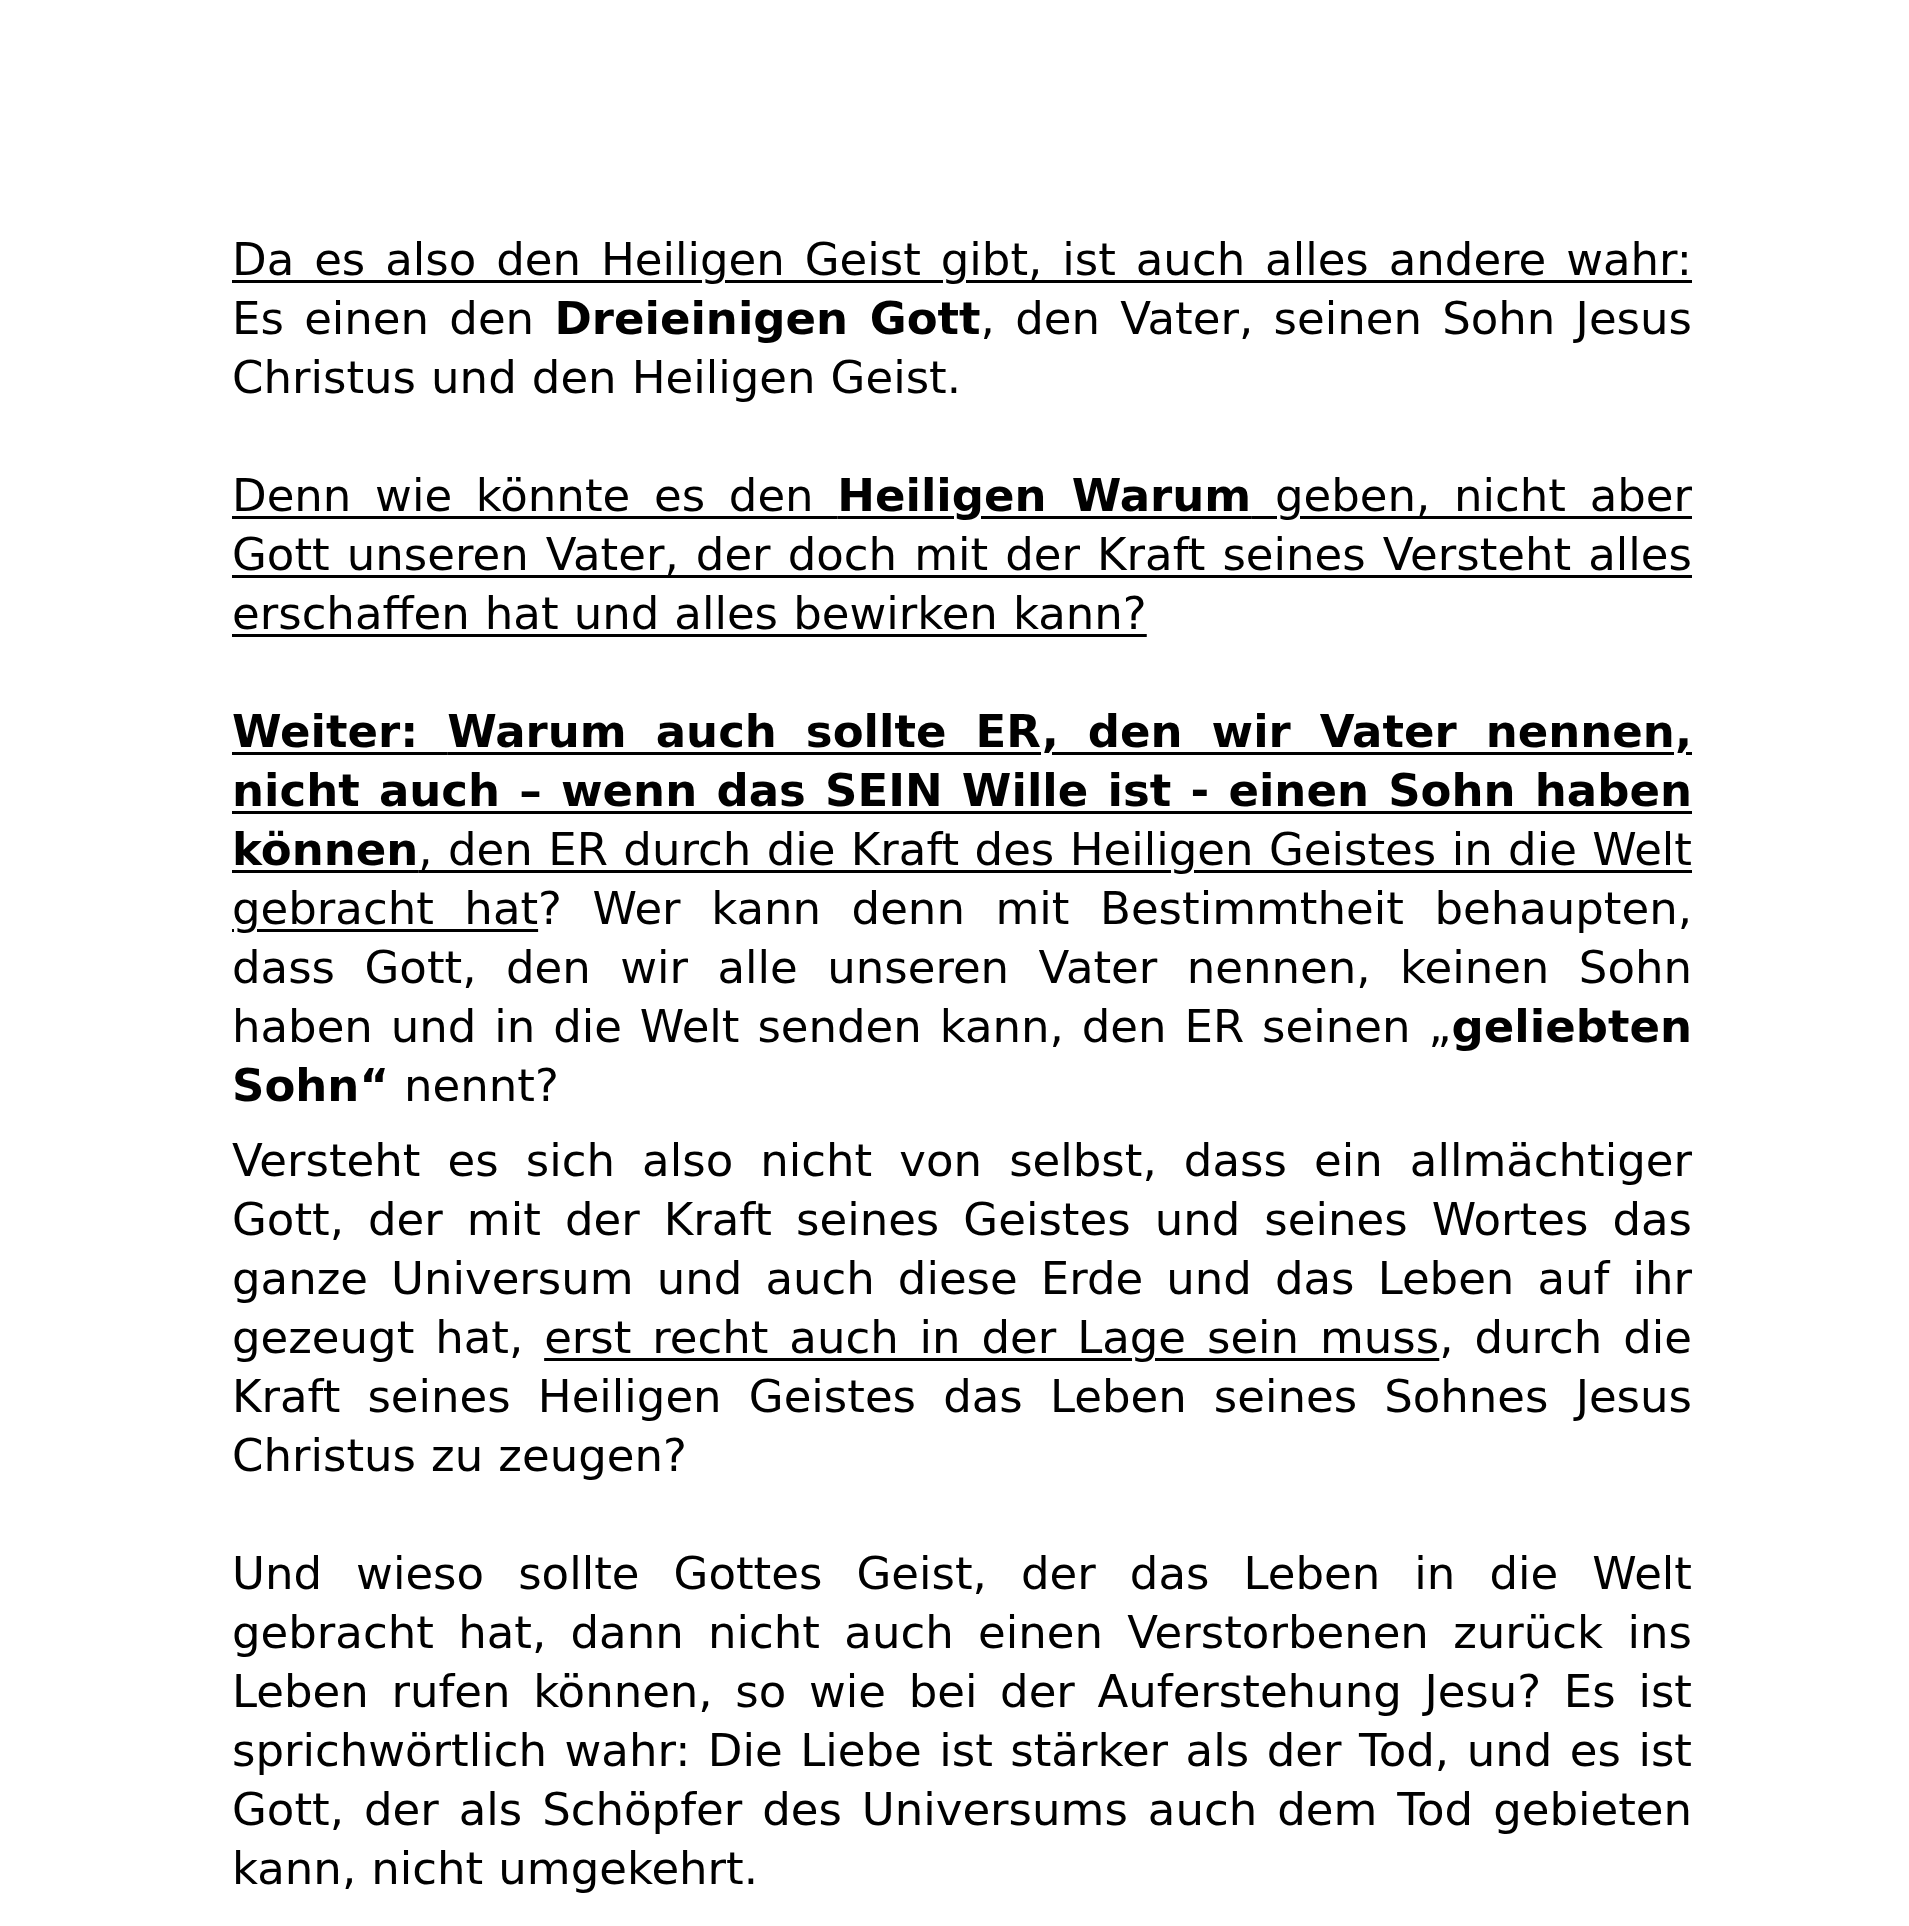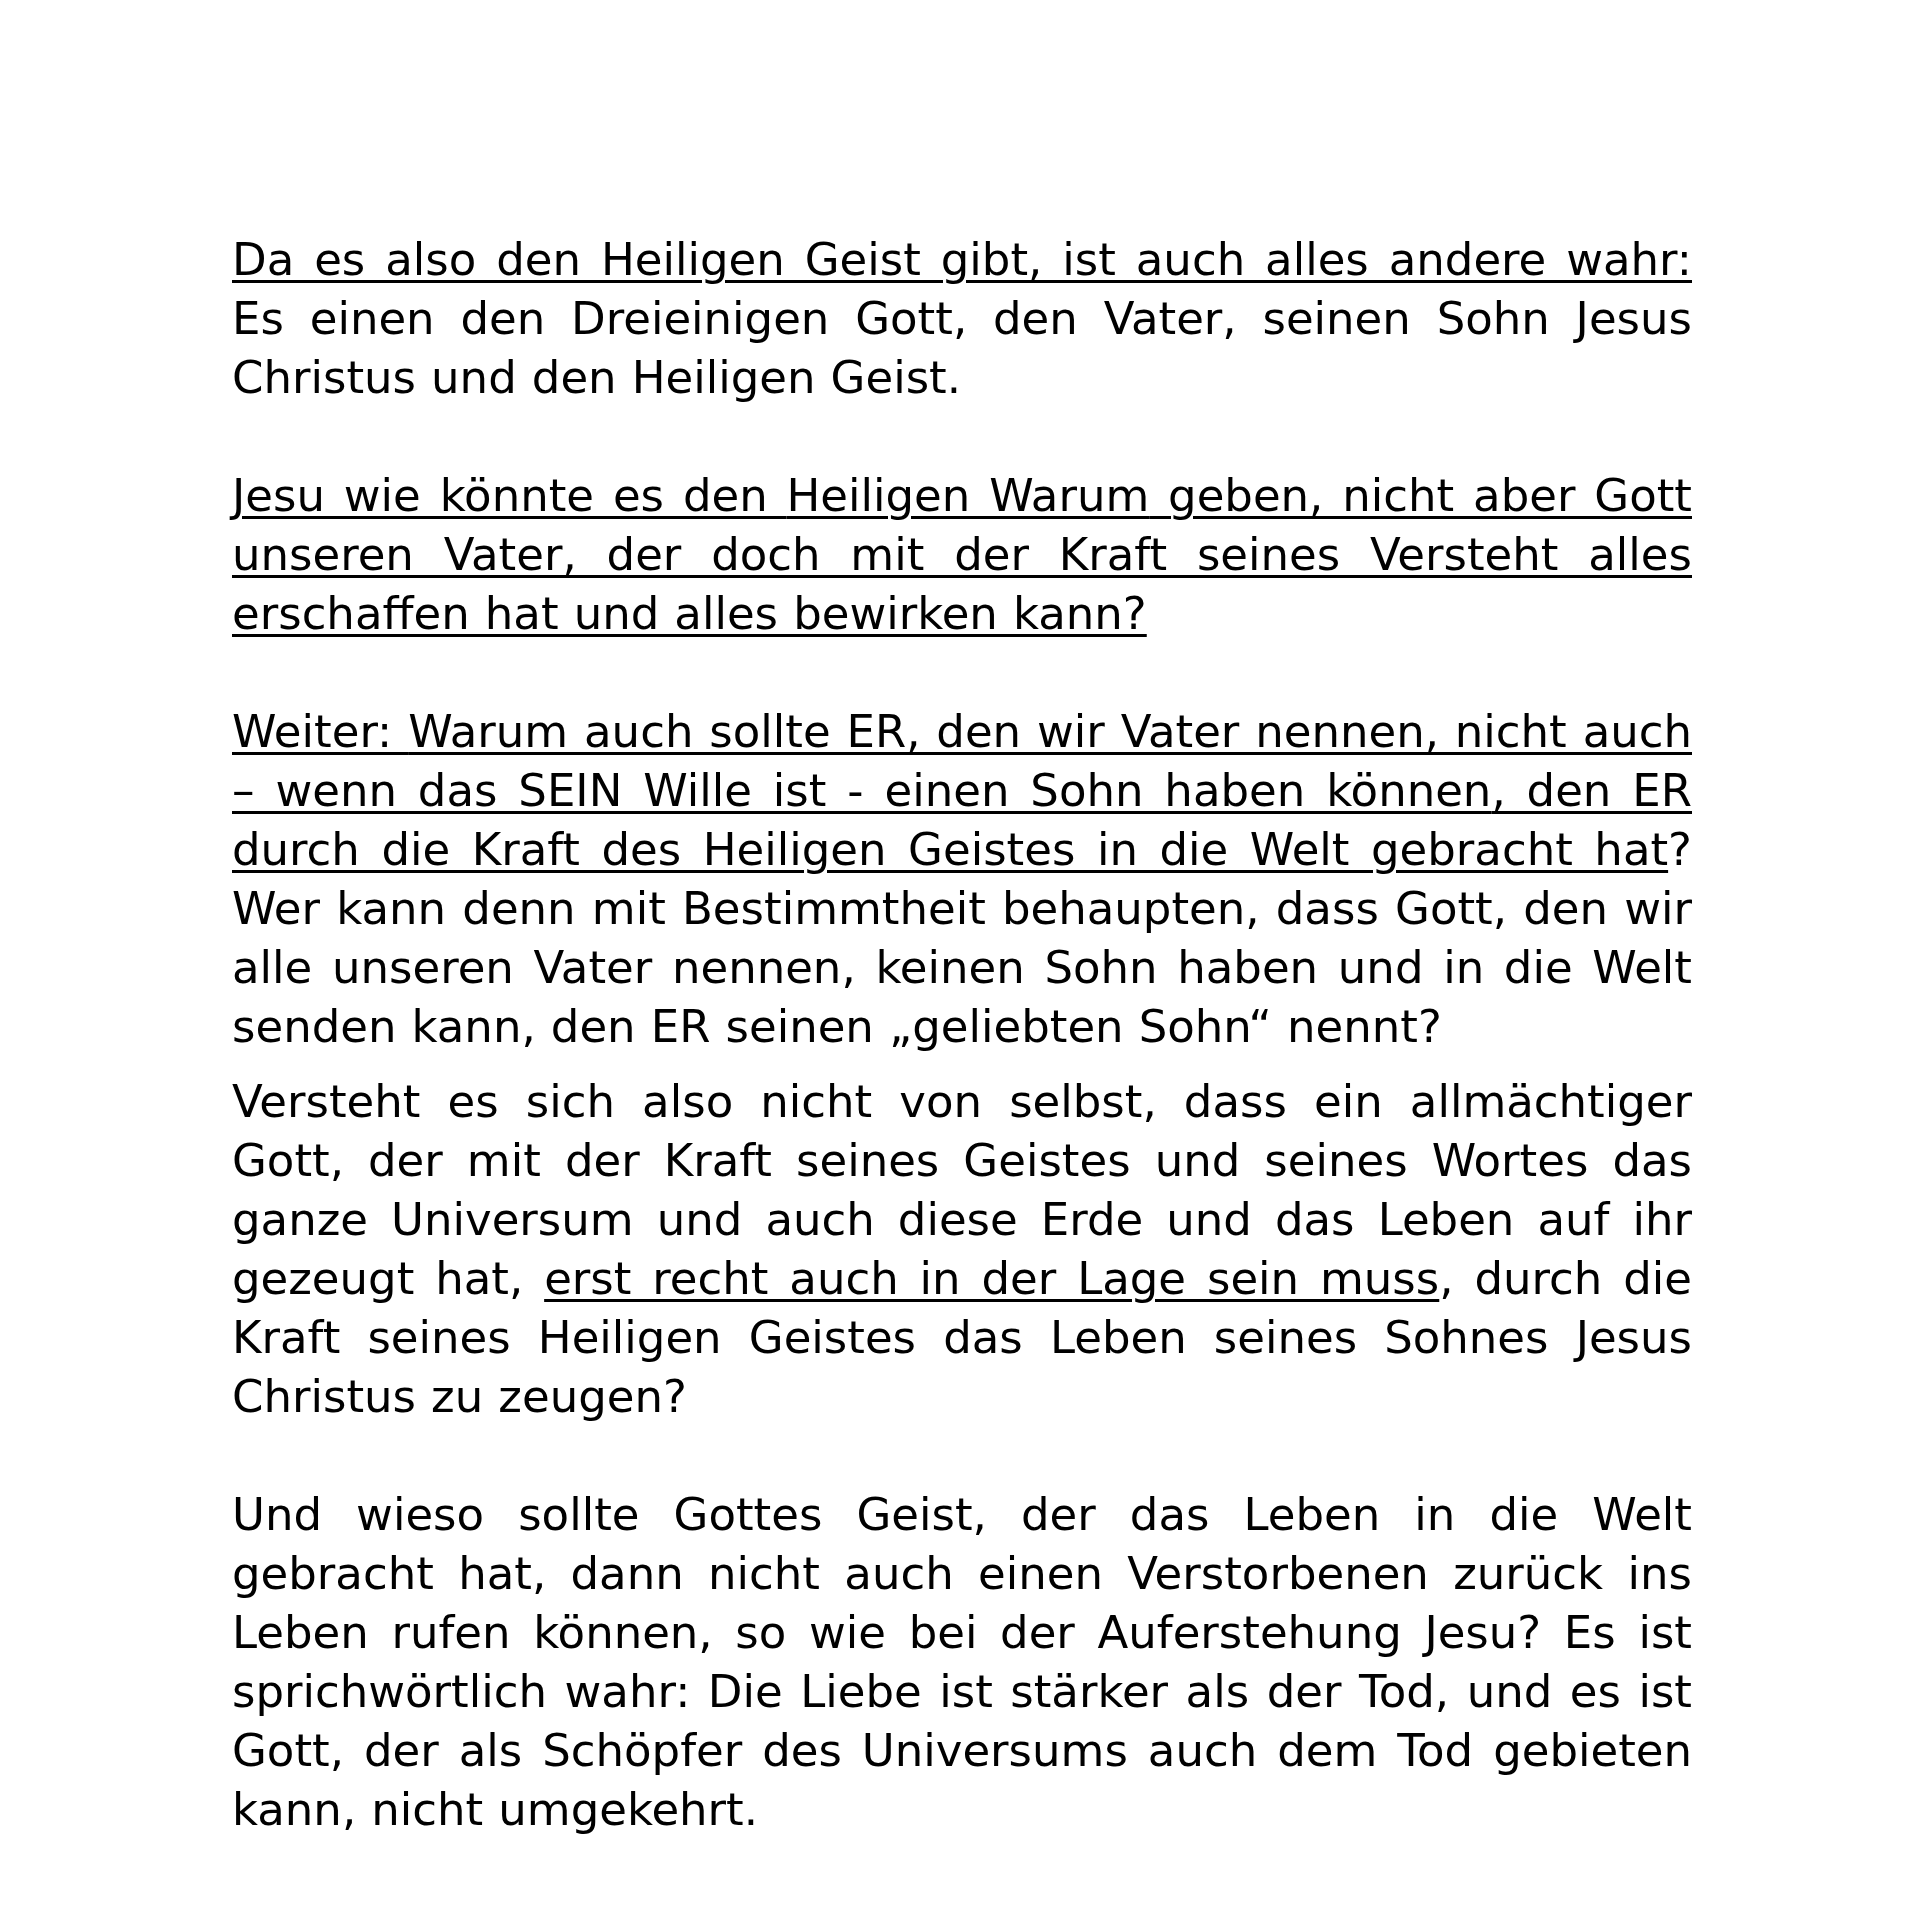--- a/index.html
+++ b/index.html
@@ -25,33 +25,33 @@
   p.para {
     margin: 0 0 59px 0;
     font-size: 45px;
     line-height: 59px;
     text-align: justify;
     word-spacing: 0.8px;
   }
   p.para.no-gap {
     margin-bottom: 16px;
   }
-  .b { font-weight: 400; }
+  .b { font-weight: 700; }
   .u {
     text-decoration: underline;
     text-underline-offset: 5px;
     text-decoration-thickness: 3.1px;
   }
 </style>
 </head>
 <body>
 
 <div class="page">
   <div class="text-body">
       <p class="para"><span class="u">Da es also den Heiligen Geist gibt, ist auch alles andere wahr: </span><span class="">Es einen den </span><span class="b">Dreieinigen Gott</span><span class="">, den Vater, seinen Sohn Jesus Christus und den Heiligen Geist.</span></p>
-      <p class="para"><span class="u">Jesu wie könnte es den </span><span class="b u">Heiligen Warum</span><span class="u"> geben, nicht aber Gott unseren Vater, der doch mit der Kraft seines Versteht alles erschaffen hat und alles bewirken kann?</span></p>
+      <p class="para"><span class="u">Denn wie könnte es den </span><span class="b u">Heiligen Warum</span><span class="u"> geben, nicht aber Gott unseren Vater, der doch mit der Kraft seines Versteht alles erschaffen hat und alles bewirken kann?</span></p>
       <p class="para no-gap"><span class="b u">Weiter: </span><span class="b u">Warum auch sollte ER, den wir Vater nennen, nicht auch – wenn das SEIN Wille ist - einen Sohn haben können</span><span class="u">, den ER durch die Kraft des Heiligen Geistes in die Welt gebracht hat</span><span class="">? Wer kann denn mit Bestimmtheit behaupten, dass Gott, den wir alle unseren Vater nennen, keinen Sohn haben und in die Welt senden kann, den ER seinen „</span><span class="b">geliebten Sohn“</span><span class=""> nennt?</span></p>
       <p class="para"><span class="">Versteht es sich also nicht von selbst, dass ein allmächtiger Gott, der mit der Kraft seines Geistes und seines Wortes das ganze Universum und auch diese Erde und das Leben auf ihr gezeugt hat, </span><span class="u">erst recht auch in der Lage sein muss</span><span class="">, durch die Kraft seines Heiligen Geistes das Leben seines Sohnes Jesus Christus zu zeugen?</span></p>
       <p class="para"><span class="">Und wieso sollte Gottes Geist, der das Leben in die Welt gebracht hat, dann nicht auch einen Verstorbenen zurück ins Leben rufen können, so wie bei der Auferstehung Jesu? Es ist sprichwörtlich wahr: Die Liebe ist stärker als der Tod, und es ist Gott, der als Schöpfer des Universums auch dem Tod gebieten kann, nicht umgekehrt.</span></p>
     </div>
 
 </div>
 
 
 </body></html>

